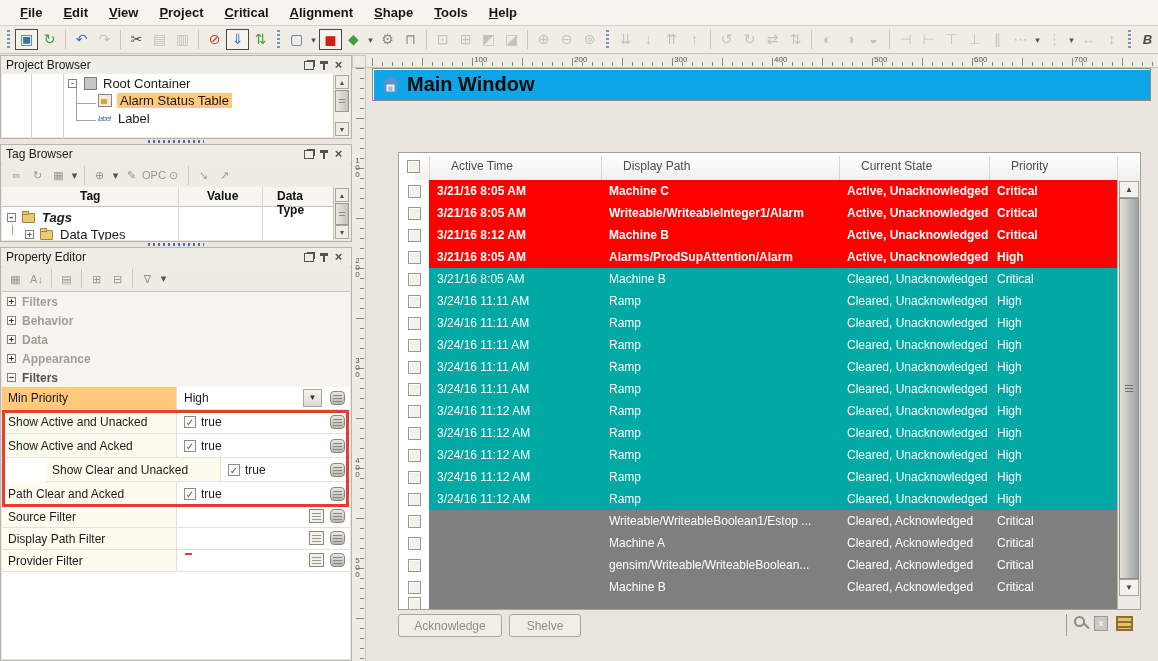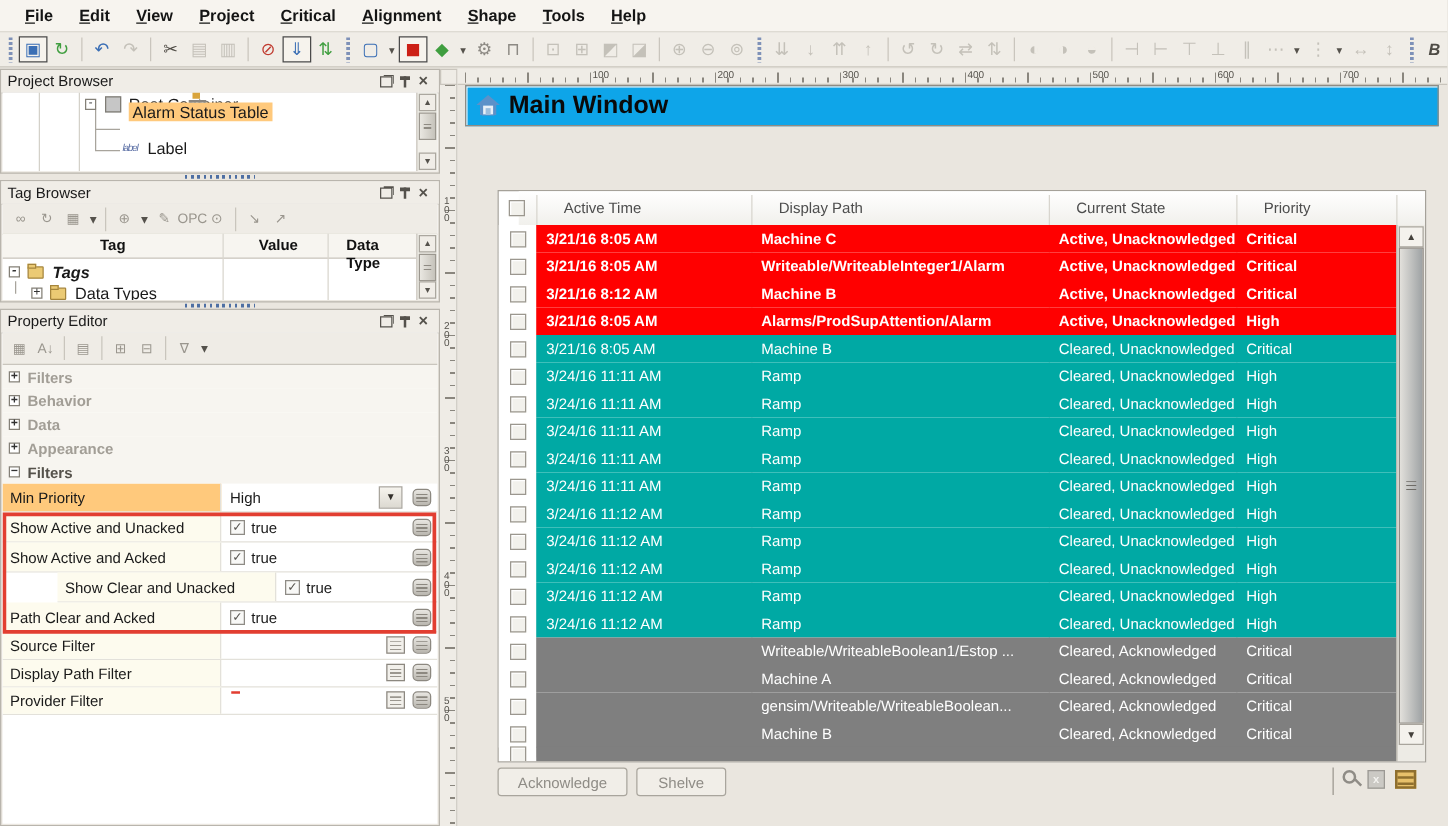--- a/index.html
+++ b/index.html
@@ -263,21 +263,21 @@
     <div class="pb-vline" style="left:29px;"></div>
     <div class="pb-vline" style="left:61px;"></div>
     <div class="tln" style="left:74px;top:14px;width:1px;height:32px;"></div>
     <div class="tln" style="left:74px;top:29px;width:20px;height:1px;"></div>
     <div class="tln" style="left:74px;top:46px;width:20px;height:1px;"></div>
     <div class="tree-row" style="left:66px;top:1px;">
       <span class="expbox">-</span>
       <span class="cont-ic" style="margin-left:7px;"></span>
       <span style="margin-left:6px;">Root Container</span>
     </div>
-    <div class="tree-row" style="left:96px;top:6px;flex-direction:column;">
+    <div class="tree-row" style="left:96px;top:18px;">
       <span class="ast-ic"></span>
       <span class="hl-orange" style="margin-left:5px;padding:0 3px;">Alarm Status Table</span>
     </div>
     <div class="tree-row" style="left:96px;top:36px;">
       <span class="lbl-ic">label</span>
       <span style="margin-left:8px;">Label</span>
     </div>
     <div class="mscroll">
       <div class="msb up">▲</div>
       <div class="mth" style="top:16px;"></div>

